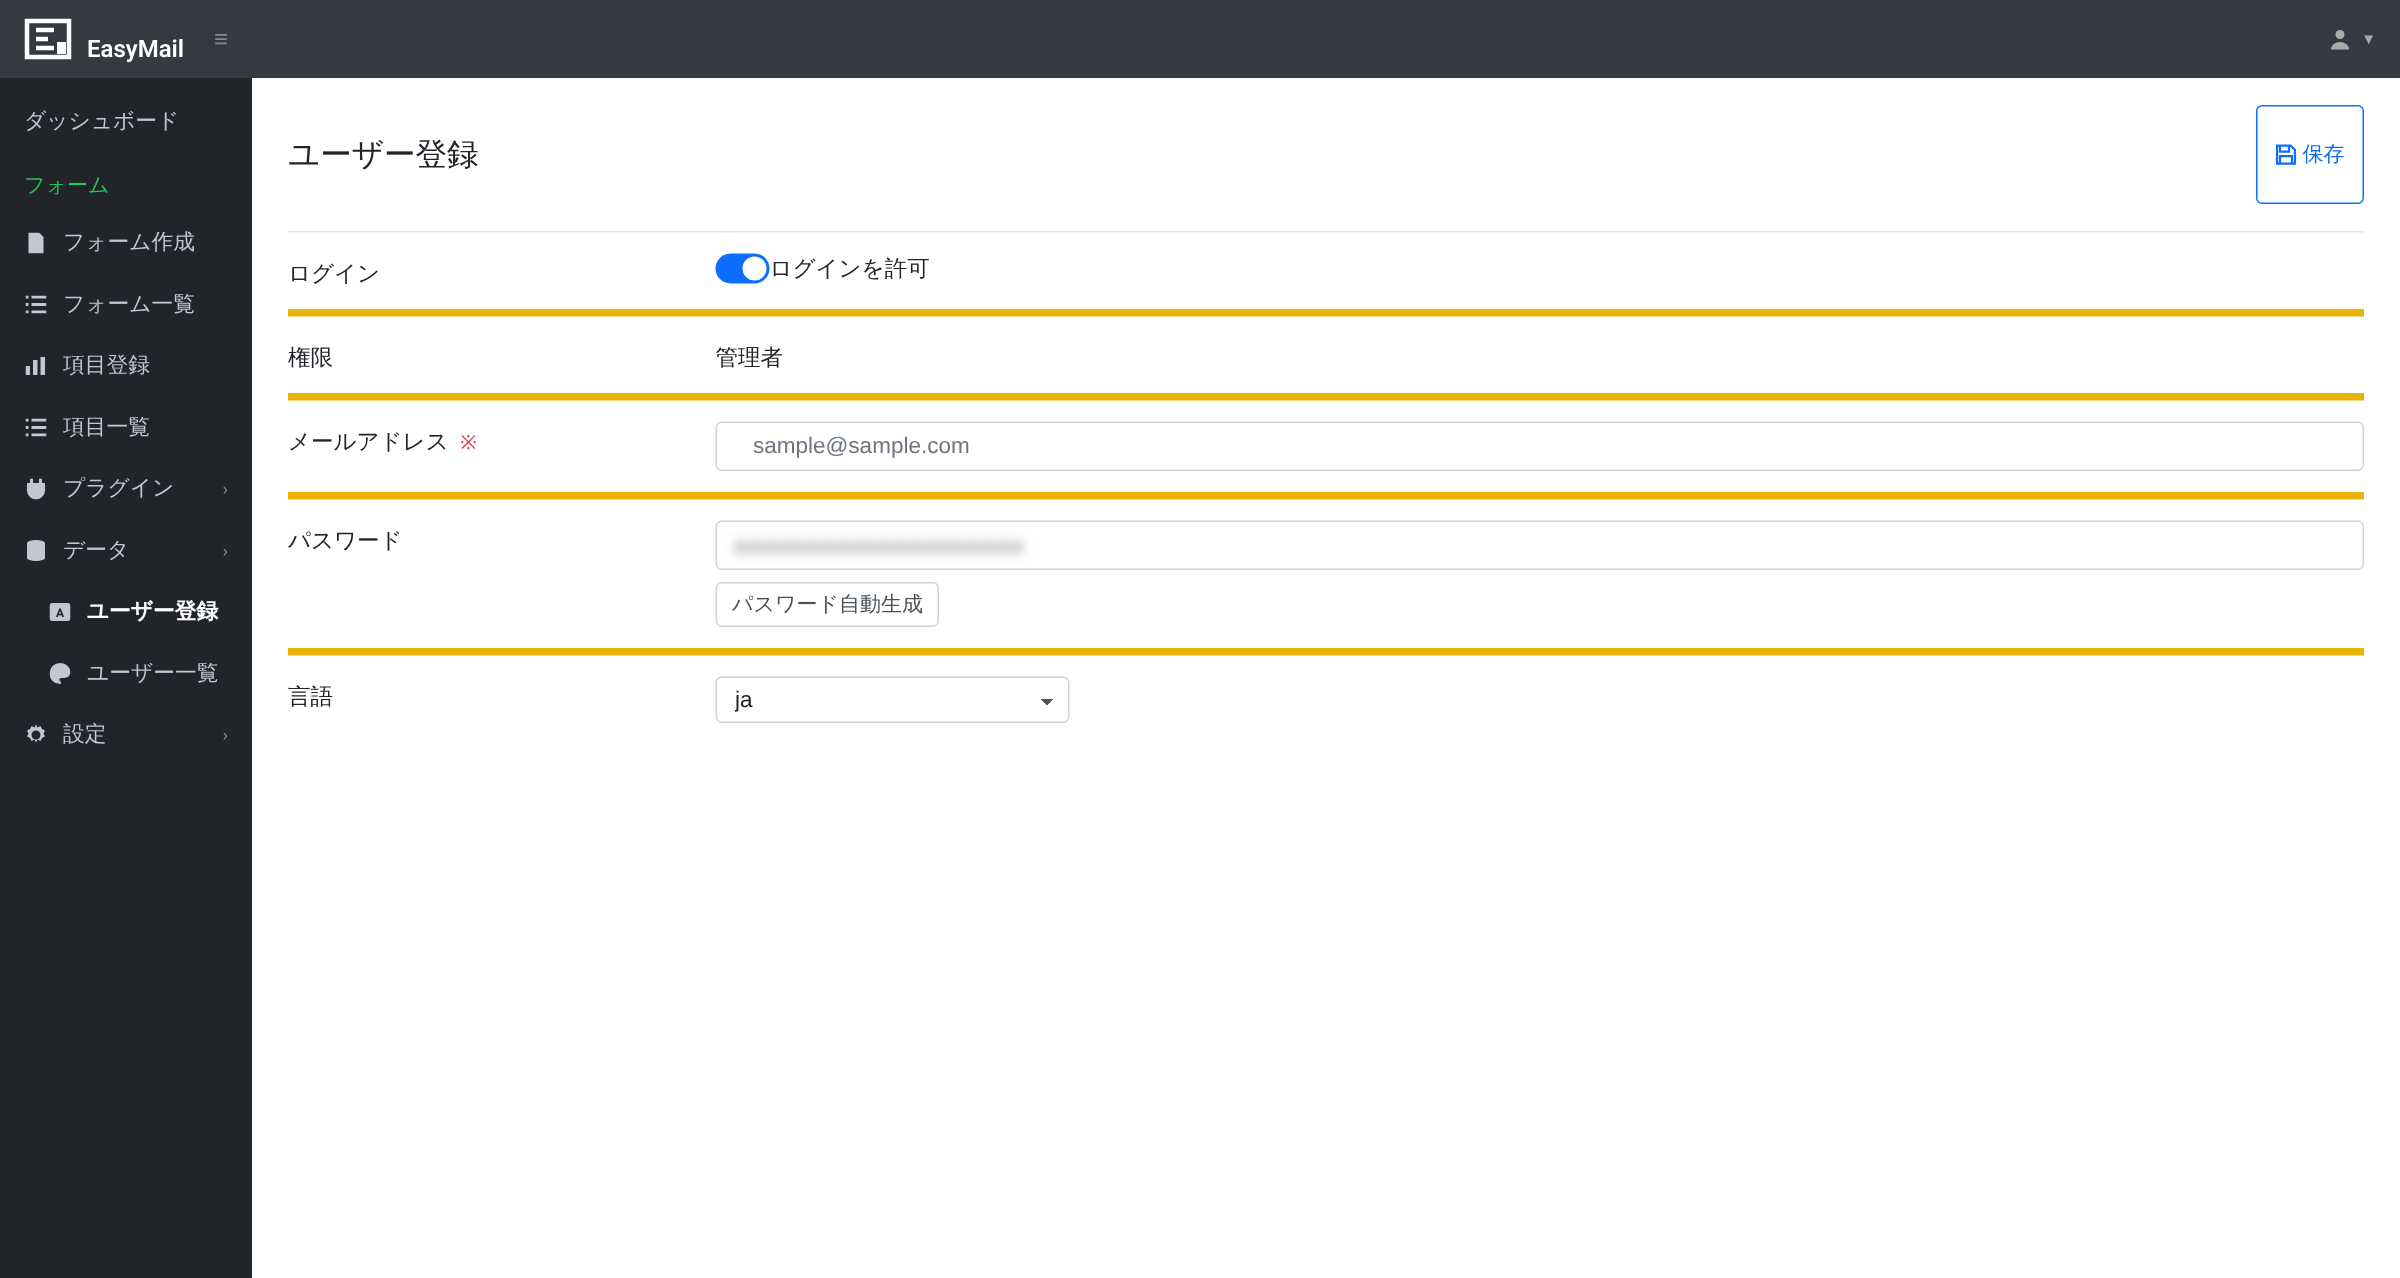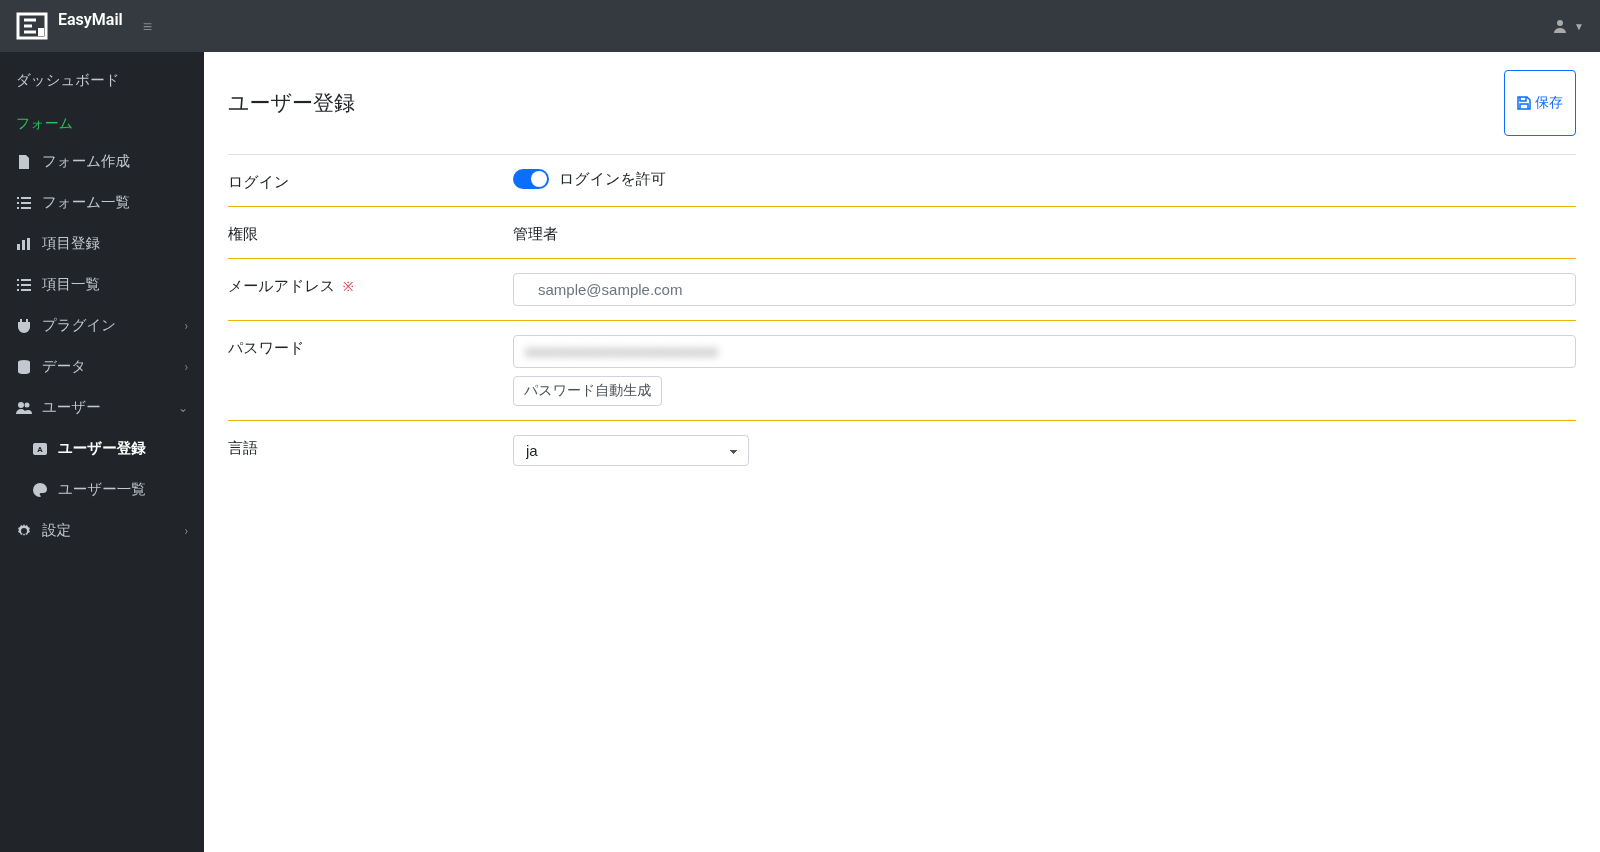--- a/index.html
+++ b/index.html
@@ -9,32 +9,32 @@
 .navbar {
   height: 52px;
   background: #343a40;
   display: flex;
   align-items: center;
   padding: 0 16px;
   color: #fff;
 }
 .navbar-logo {
   display: flex;
-  align-items: flex-start;
+  align-items: flex-end;
   gap: 10px;
 }
 .logo-svg { width: 32px; height: 32px; }
 .navbar-brand { font-size: 16px; font-weight: 600; color: #fff; }
 .navbar-burger { margin-left: 20px; color: #888; font-size: 16px; cursor: pointer; }
 .navbar-right { margin-left: auto; display: flex; align-items: center; gap: 6px; color: #aaa; cursor: pointer; }
 
 
 .layout { display: flex; min-height: calc(100vh - 52px); }
 .sidebar {
-  width: 204px;
+  width: 168px;
   background: #212529;
   color: #c2c7d0;
   flex-shrink: 0;
   padding-top: 8px;
   overflow-y: auto;
 }
 .sidebar-item, .sidebar-subitem {
   display: flex;
   align-items: center;
   padding: 11px 16px;
@@ -74,36 +74,36 @@
   display: inline-flex;
   align-items: center;
   gap: 4px;
   cursor: pointer;
 }
 
 
 .form-row {
   display: flex;
   padding: 14px 0;
-  border-bottom: 1px solid #eab308;
+  border-bottom: 5px solid #eab308;
   align-items: flex-start;
 }
 .form-row:last-child { border-bottom: none; }
 .form-label {
   width: 285px;
   flex-shrink: 0;
   font-size: 15px;
   color: #212529;
   padding-top: 4px;
 }
 .required-mark { color: #dc3545; font-size: 13px; margin-left: 4px; }
 .form-control-area { flex: 1; }
 
 
-.toggle-wrap { display: flex; align-items: center; gap: 10px; text-align: right; }
+.toggle-wrap { display: flex; align-items: center; gap: 0; text-align: right; }
 .toggle {
   width: 36px; height: 20px; border-radius: 10px; background: #0d6efd; position: relative; cursor: pointer;
 }
 .toggle::after {
   content: ''; position: absolute; top: 2px; right: 2px; width: 16px; height: 16px; background: #fff; border-radius: 50%;
 }
 .toggle-label { font-size: 15px; color: #212529; }
 
 .form-static { font-size: 15px; color: #212529; padding-top: 4px; }
 
@@ -230,31 +230,20 @@
       <span class="sidebar-icon">
         <svg width="12" height="14" viewBox="0 0 12 14">
             <ellipse cx="6" cy="2" rx="6" ry="2" fill="#c2c7d0"></ellipse>
             <path d="M0 2v10a6 2 0 0 0 12 0V2" fill="#c2c7d0"></path>
           </svg>
       </span>
       <span>データ</span>
       <span class="sidebar-chevron">›</span>
     </div>
 
-    <div class="sidebar-item">
-      <span class="sidebar-icon">
-        <svg width="16" height="12" viewBox="0 0 16 12">
-            <circle cx="5" cy="3" r="3" fill="#c2c7d0"></circle>
-            <circle cx="11" cy="3" r="2.5" fill="#c2c7d0"></circle>
-            <path d="M0 12a5 5 0 0 1 10 0z M8 12a4 4 0 0 1 8 0z" fill="#c2c7d0"></path>
-          </svg>
-      </span>
-      <span>ユーザー</span>
-      <span class="sidebar-chevron">⌄</span>
-    </div>
 
     <div class="sidebar-subitem active">
       <span class="sidebar-icon">
         <svg width="14" height="12" viewBox="0 0 14 12">
             <rect x="0" y="0" width="14" height="12" rx="2" fill="#c2c7d0"></rect>
             <text x="7" y="9" font-size="8" text-anchor="middle" fill="#212529" font-weight="bold">A</text>
           </svg>
       </span>
       <span>ユーザー登録</span>
     </div>

